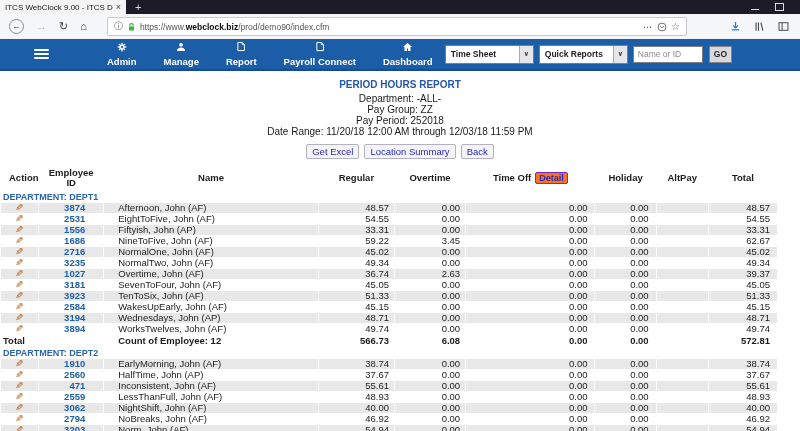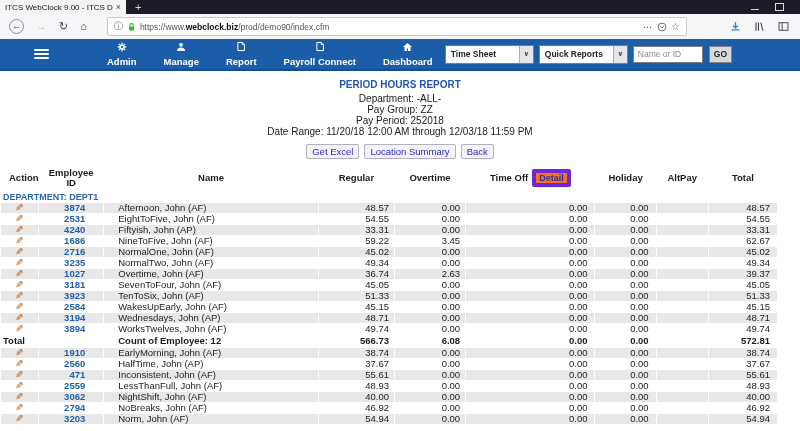--- a/index.html
+++ b/index.html
@@ -65,21 +65,21 @@
   .rpt tr.data.odd td{background:#e8e8e8;}
   .rpt tr.section td{color:#2a64ae;font-weight:bold;font-size:9px;text-align:left;padding-left:2px;height:9px;}
   .c-action{text-align:center;}
   .c-id{text-align:right;padding-right:18px !important;color:#1d5fa8;font-weight:bold;}
   .c-name{padding-left:14px !important;}
   .c-num{text-align:right;padding-right:5px !important;}
   .c-num.wide{padding-right:7px !important;}
   .rpt tr.total td{font-weight:bold;height:12px;}
   .t-label{padding-left:2px !important;}
   .pencil{display:inline-block;color:#b4641e;font-size:10px;transform:scaleX(-1);line-height:9px;}
-  .detail-btn{background:#f97316;border:4px solid #6d28d9;border-radius:2px;color:#2b2bc4;font-size:9px;
+  .detail-btn{background:#f97316;border:1px solid #6d28d9;border-radius:2px;color:#2b2bc4;font-size:9px;
               font-weight:bold;padding:0 3px;margin-left:4px;font-family:inherit;line-height:10px;}
 </style>
 </head>
 <body>
 
 <div class="titlebar">
   <div class="tab">
     <span class="tab-title">ITCS WebClock 9.00 - ITCS Demo Si</span>
     <span class="tab-close">×</span>
   </div>
@@ -262,21 +262,21 @@
     <td class="c-num">54.55</td>
     <td class="c-num">0.00</td>
     <td class="c-num wide">0.00</td>
     <td class="c-num wide">0.00</td>
     <td class="c-num"></td>
     <td class="c-num wide">54.55</td>
   </tr>
 
   <tr class="data odd">
     <td class="c-action"><span class="pencil">✎</span></td>
-    <td class="c-id">4240</td>
+    <td class="c-id">1556</td>
     <td class="c-name">Fiftyish, John (AP)</td>
     <td class="c-num">33.31</td>
     <td class="c-num">0.00</td>
     <td class="c-num wide">0.00</td>
     <td class="c-num wide">0.00</td>
     <td class="c-num"></td>
     <td class="c-num wide">33.31</td>
   </tr>
 
   <tr class="data even">
@@ -392,20 +392,23 @@
     <td></td>
     <td class="c-name">Count of Employee: 12</td>
     <td class="c-num">566.73</td>
     <td class="c-num">6.08</td>
     <td class="c-num wide">0.00</td>
     <td class="c-num wide">0.00</td>
     <td class="c-num"></td>
     <td class="c-num wide">572.81</td>
   </tr>
 
+  <tr class="section">
+    <td colspan="9">DEPARTMENT: DEPT2</td>
+  </tr>
 
   <tr class="data odd">
     <td class="c-action"><span class="pencil">✎</span></td>
     <td class="c-id">1910</td>
     <td class="c-name">EarlyMorning, John (AF)</td>
     <td class="c-num">38.74</td>
     <td class="c-num">0.00</td>
     <td class="c-num wide">0.00</td>
     <td class="c-num wide">0.00</td>
     <td class="c-num"></td>

